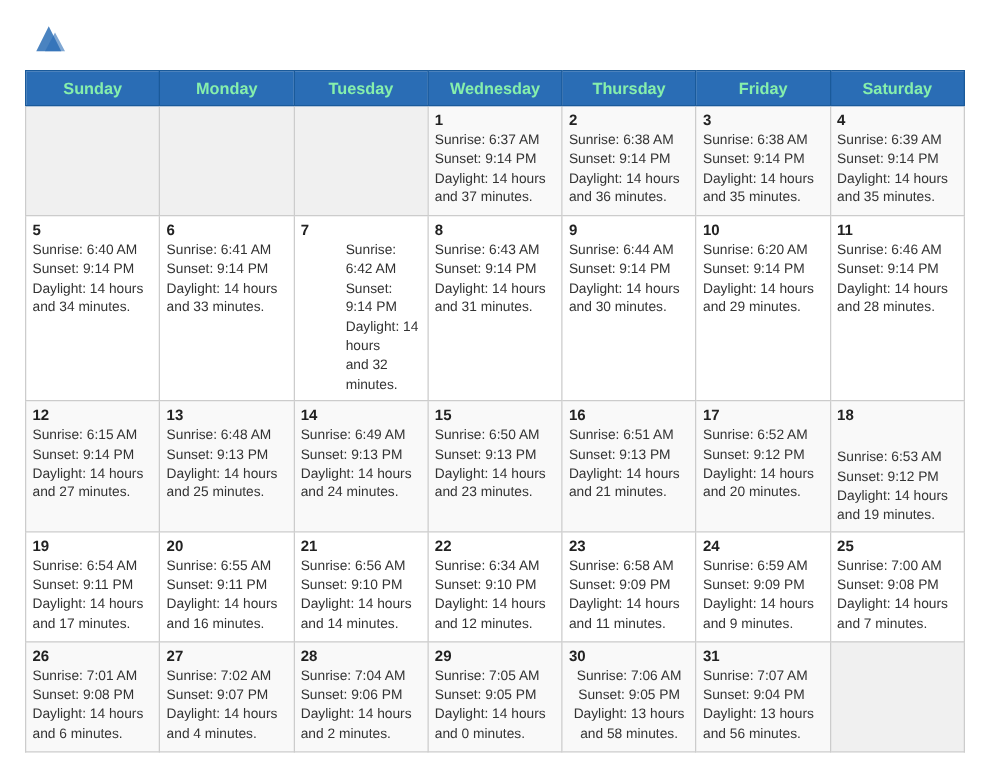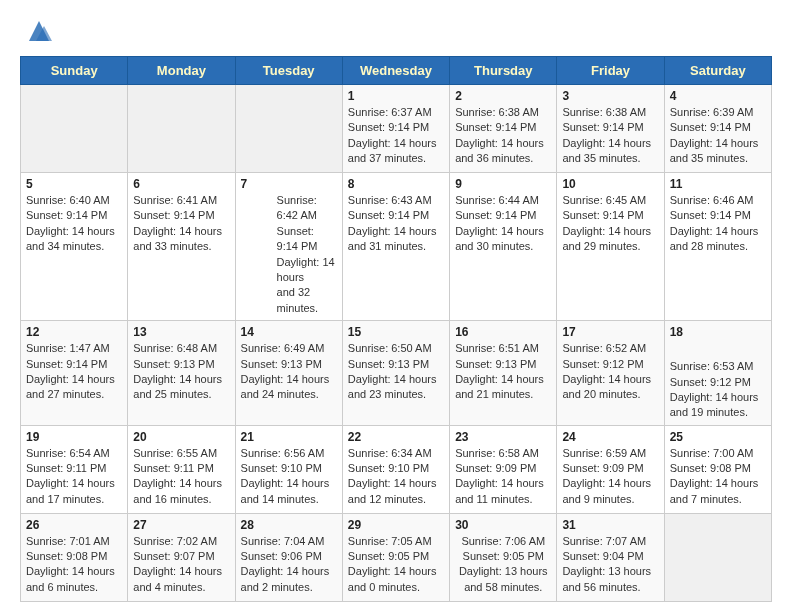--- a/index.html
+++ b/index.html
@@ -55,21 +55,21 @@
       font-size: 16px;
       color: #555;
     }
     .calendar {
       width: 100%;
       border-collapse: collapse;
       table-layout: fixed;
     }
     .calendar thead tr th {
       background-color: #2a6db5;
-      color: #fef9c3;
+      color: #86efac;
       text-align: center;
       font-size: 13px;
       padding: 6px 2px;
       border: 1px solid #1a5a9a;
     }
     .calendar tbody tr td {
       border: 1px solid #ccc;
       vertical-align: top;
       padding: 4px 5px;
       font-size: 10.5px;
@@ -193,37 +193,37 @@
           </td>
           <td>
             <div class="day-number">9</div>
             <div class="cell-text" style="white-space: pre-line;">Sunrise: 6:44 AM
 Sunset: 9:14 PM
 Daylight: 14 hours
 and 30 minutes.</div>
           </td>
           <td>
             <div class="day-number">10</div>
-            <div class="cell-text" style="white-space: pre-line;">Sunrise: 6:45 AM
+            <div class="cell-text" style="white-space: pre-line;">Sunrise: 6:20 AM
 Sunset: 9:14 PM
 Daylight: 14 hours
 and 29 minutes.</div>
           </td>
           <td>
             <div class="day-number">11</div>
             <div class="cell-text" style="white-space: pre-line;">Sunrise: 6:46 AM
 Sunset: 9:14 PM
 Daylight: 14 hours
 and 28 minutes.</div>
           </td>
         </tr>
         <tr>
           <td>
             <div class="day-number">12</div>
-            <div class="cell-text" style="white-space: pre-line;">Sunrise: 1:47 AM
+            <div class="cell-text" style="white-space: pre-line;">Sunrise: 6:15 AM
 Sunset: 9:14 PM
 Daylight: 14 hours
 and 27 minutes.</div>
           </td>
           <td>
             <div class="day-number">13</div>
             <div class="cell-text" style="white-space: pre-line;">Sunrise: 6:48 AM
 Sunset: 9:13 PM
 Daylight: 14 hours
 and 25 minutes.</div>

